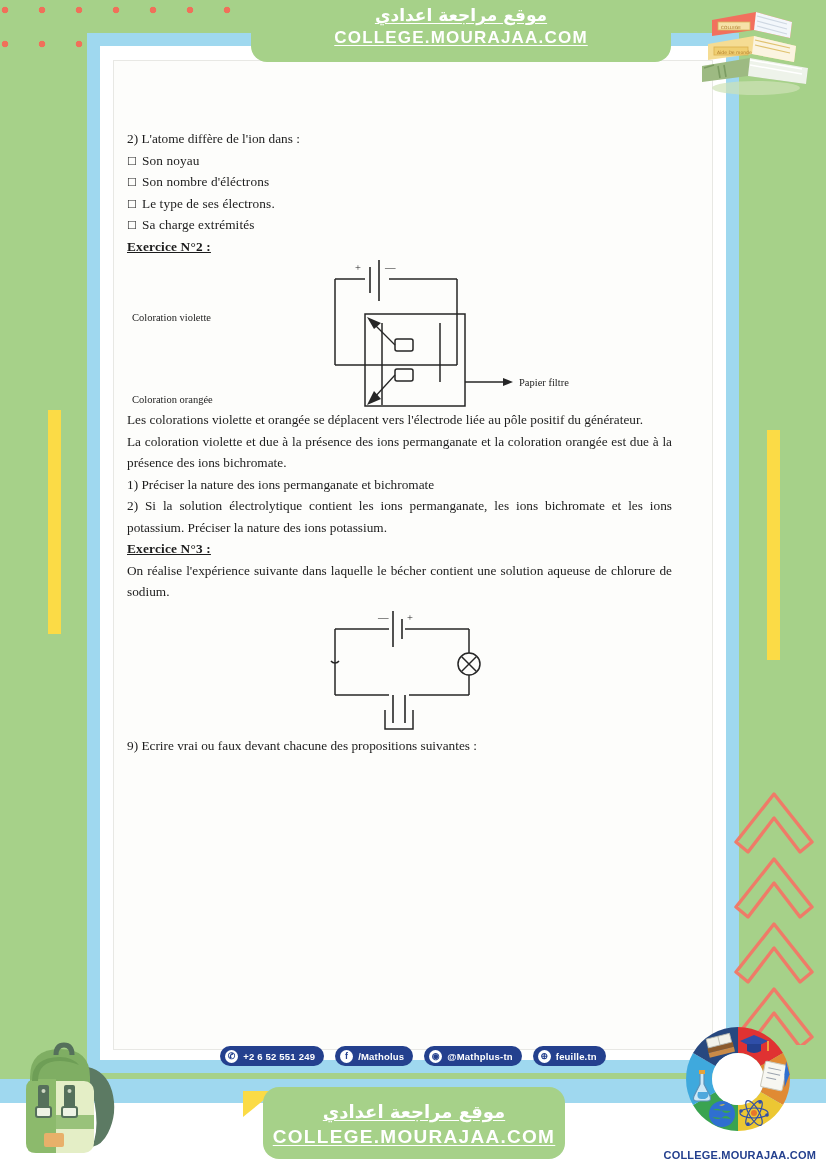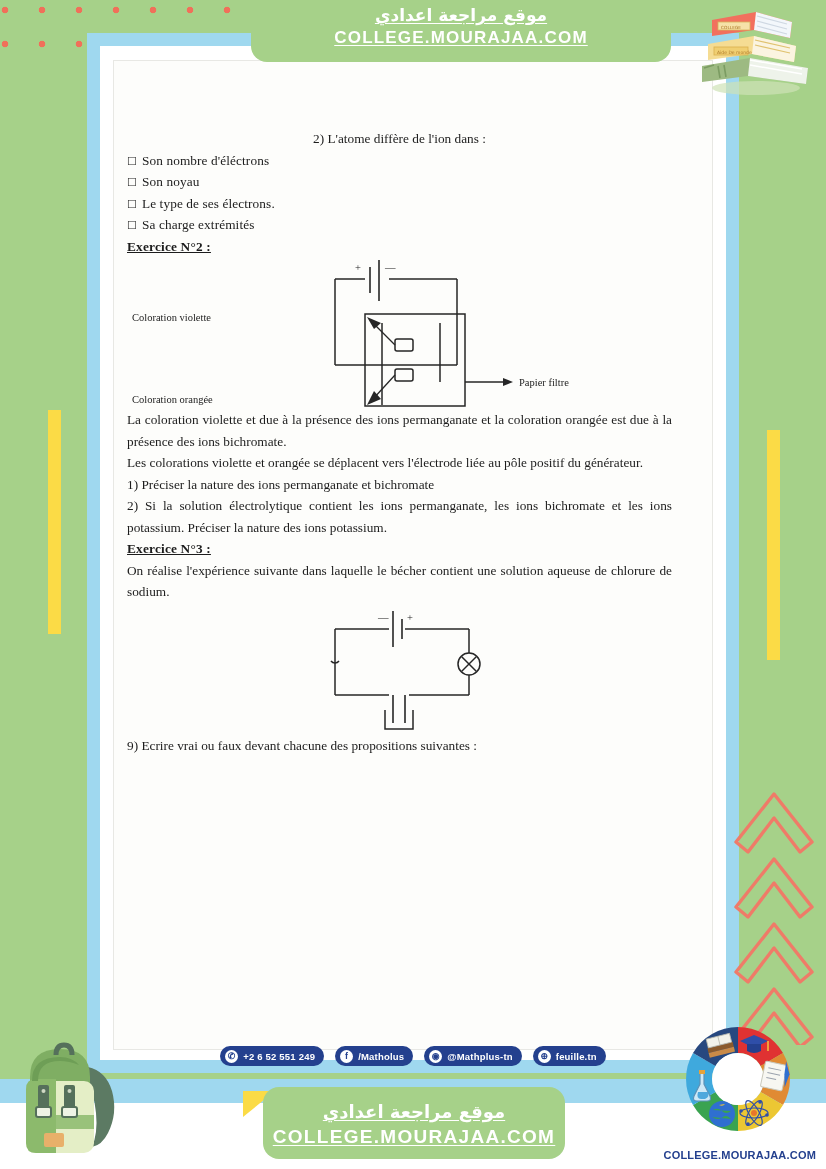--- a/index.html
+++ b/index.html
@@ -162,21 +162,21 @@
 
   
   .doc {
     position: absolute; left: 127px; top: 128px;
     width: 545px;
     color: #1c1c1c;
     font-size: 13.3px;
     line-height: 1.62;
   }
   .doc p { margin: 0; }
-  .q-line { margin-bottom: 1px; text-align: center; }
+  .q-line { margin-bottom: 1px; }
   .opt {
     margin-left: 32px;
     letter-spacing: 0.1px;
   }
   .opt .box { font-size: 11px; margin-right: 5px; }
   .ex-title { font-weight: bold; margin-top: 4px; letter-spacing: 0.2px; text-decoration: underline; }
   .para { text-align: justify; margin-top: 1px; }
   .para-nj { margin-top: 1px; }
 
   .fig-wrap { position: relative; width: 545px; }
@@ -243,24 +243,24 @@
     <path d="M16 212 L54 164 L92 212 L80 222 L54 188 L28 222 Z"></path>
     <path d="M16 277 L54 229 L92 277 L80 287 L54 253 L28 287 Z"></path>
   </g>
 </svg>
 
 <div class="doc">
 
   <p class="q-line">2) L'atome  diffère de l'ion dans :</p>
 
   <p class="opt">
-    <span class="box">☐</span><span>Son nombre d'éléctrons</span>
+    <span class="box">☐</span><span>Son noyau</span>
   </p>
   <p class="opt">
-    <span class="box">☐</span><span>Son noyau</span>
+    <span class="box">☐</span><span>Son nombre d'éléctrons</span>
   </p>
   <p class="opt">
     <span class="box">☐</span><span>Le type de ses électrons.</span>
   </p>
   <p class="opt">
     <span class="box">☐</span><span>Sa charge extrémités</span>
   </p>
 
   <p class="ex-title">Exercice N°2 :</p>
 
@@ -298,22 +298,22 @@
       <polygon points="240,60 254,66 247,72" fill="#262626"></polygon>
       <polygon points="240,148 247,134 254,142" fill="#262626"></polygon>
       <polygon points="386,125 376,121 376,129" fill="#262626"></polygon>
 
       <text class="lbl" x="5" y="64">Coloration violette</text>
       <text class="lbl" x="5" y="146">Coloration orangée</text>
       <text class="lbl" x="392" y="129">Papier filtre</text>
     </svg>
   </div>
 
+  <p class="para">Les colorations violette et orangée se déplacent vers l'électrode liée au pôle positif du générateur.</p>
   <p class="para">La coloration violette et due à la présence des ions permanganate et la coloration orangée est due à la présence des ions bichromate.</p>
-  <p class="para">Les colorations violette et orangée se déplacent vers l'électrode liée au pôle positif du générateur.</p>
   <p class="para-nj">1) Préciser la nature des ions permanganate et bichromate</p>
   <p class="para">2) Si la solution électrolytique contient les ions permanganate, les ions bichromate et les ions potassium. Préciser la nature des ions potassium.</p>
 
   <p class="ex-title">Exercice N°3 :</p>
   <p class="para">On réalise l'expérience suivante dans laquelle le bécher contient une solution aqueuse de chlorure de sodium.</p>
 
   <div class="fig-wrap fig2">
     <svg width="545" height="132" viewBox="0 0 545 132">
       <g stroke="#262626" stroke-width="1.5" fill="none">
 

